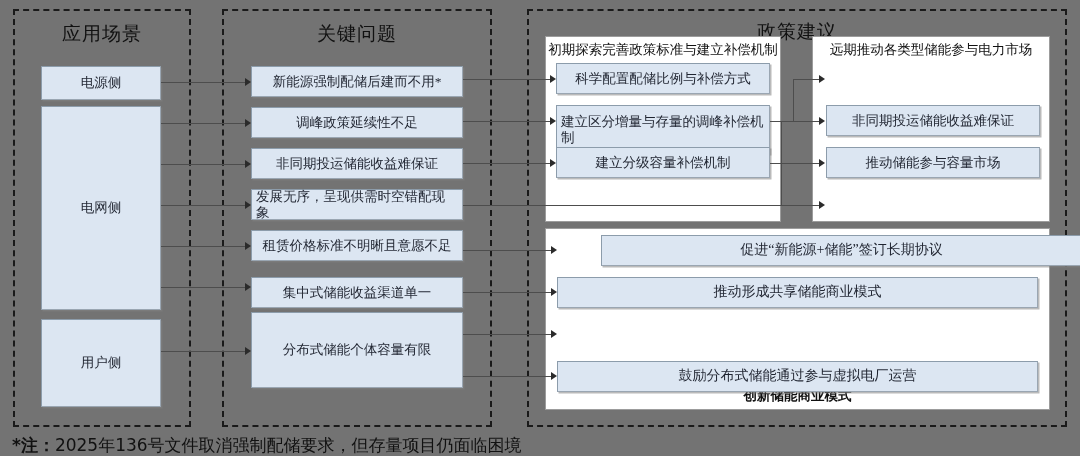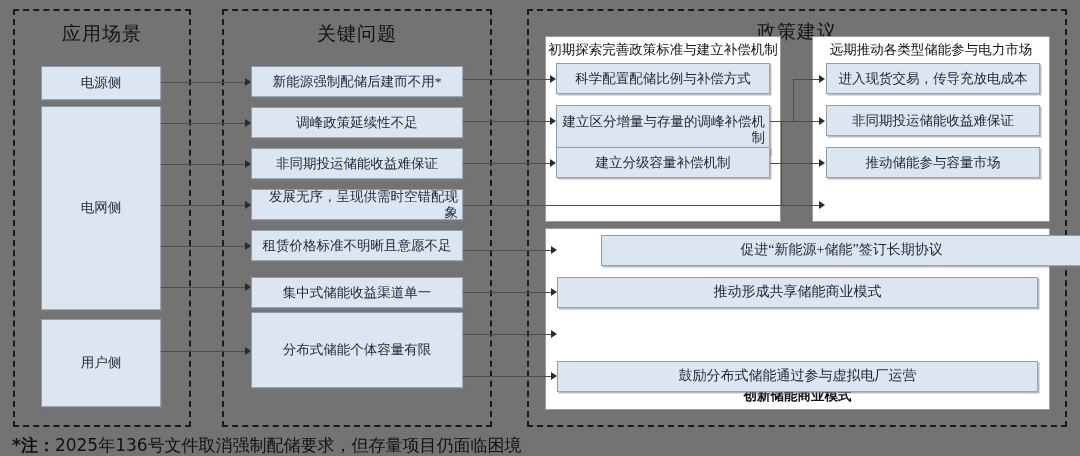--- a/index.html
+++ b/index.html
@@ -13,21 +13,21 @@
 
   
   .subpanel{position:absolute;border:1px solid #9c9c9c;box-sizing:border-box;background:#fff;}
   .subpanel-label{position:absolute;width:100%;text-align:center;font-size:13.5px;color:#111;
                   font-family:"DejaVu Sans","Liberation Sans",sans-serif;}
 
   
   .bx{position:absolute;box-sizing:border-box;background:#dce6f2;border:1px solid #8c9cab;
       border-right-color:#9aa6b2;border-bottom-color:#9aa6b2;
       box-shadow:1.5px 1.5px 0 rgba(130,130,130,.55);
-      display:flex;align-items:center;justify-content:center;text-align:right;
+      display:flex;align-items:center;justify-content:center;text-align:left;
       font-size:13.5px;color:#1f2430;line-height:1.15;padding:0 4px;}
   .bx.lg{font-size:14px;}
 
   
   .hline{position:absolute;height:0;border-top:1.1px solid #4d4d4d;}
   .vline{position:absolute;width:0;border-left:1.1px solid #4d4d4d;}
   .arrow{position:absolute;width:0;height:0;border-top:4px solid transparent;
          border-bottom:4px solid transparent;border-left:6px solid #2b2b2b;}
 
   .note{position:absolute;font-size:17px;color:#111;white-space:nowrap;
@@ -68,21 +68,20 @@
   <div class="subpanel" style="left:545px;top:36px;width:236px;height:186px;">
     <div class="subpanel-label" style="top:4px;">初期探索完善政策标准与建立补偿机制</div>
   </div>
   <div class="bx" style="left:556px;top:63px;width:214px;height:31px;">科学配置配储比例与补偿方式</div>
   <div class="bx" style="left:556px;top:105px;width:214px;height:49px;">建立区分增量与存量的调峰补偿机制</div>
   <div class="bx" style="left:556px;top:147px;width:214px;height:31px;">建立分级容量补偿机制</div>
 
   <div class="subpanel" style="left:812px;top:36px;width:238px;height:186px;">
     <div class="subpanel-label" style="top:4px;">远期推动各类型储能参与电力市场</div>
   </div>
-  <div class="bx" style="left:826px;top:63px;width:214px;height:31px;">进入现货交易，传导充放电成本</div>
   <div class="bx" style="left:826px;top:105px;width:214px;height:31px;">非同期投运储能收益难保证</div>
   <div class="bx" style="left:826px;top:147px;width:214px;height:31px;">推动储能参与容量市场</div>
   <div class="bx" style="left:826px;top:189px;width:214px;height:19px;margin-top:40px;">借助储能增强省间互济</div>
 
   <div class="subpanel" style="left:545px;top:228px;width:505px;height:182px;">
     <div class="subpanel-label" style="bottom:4px;font-weight:700;">创新储能商业模式</div>
   </div>
   <div class="bx lg" style="left:557px;top:235px;width:481px;height:31px;margin-left:44px;">促进“新能源+储能”签订长期协议</div>
   <div class="bx lg" style="left:557px;top:277px;width:481px;height:31px;">推动形成共享储能商业模式</div>
   <div class="bx lg" style="left:557px;top:361px;width:481px;height:31px;">鼓励分布式储能通过参与虚拟电厂运营</div>

